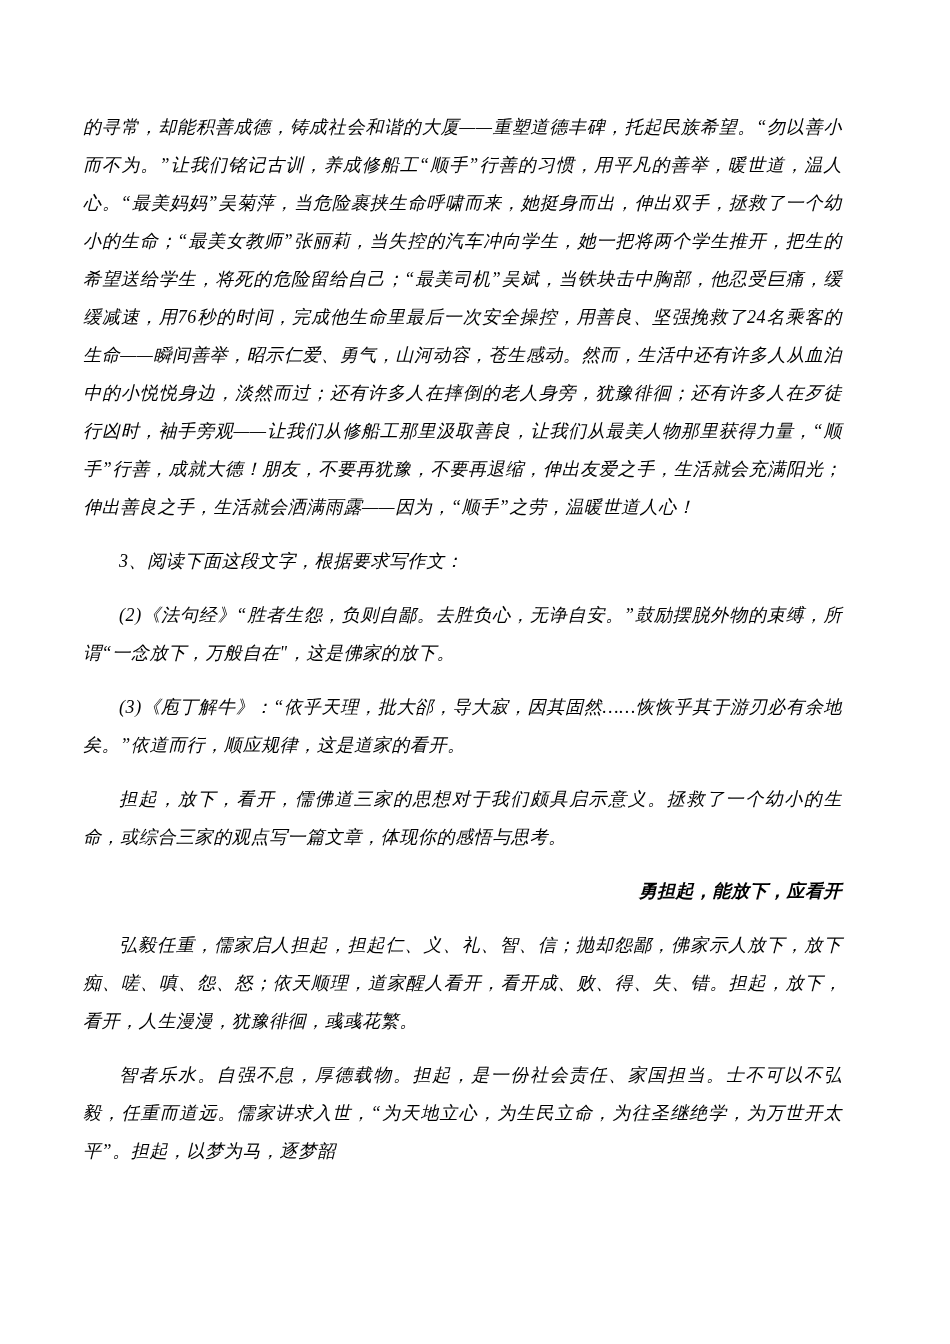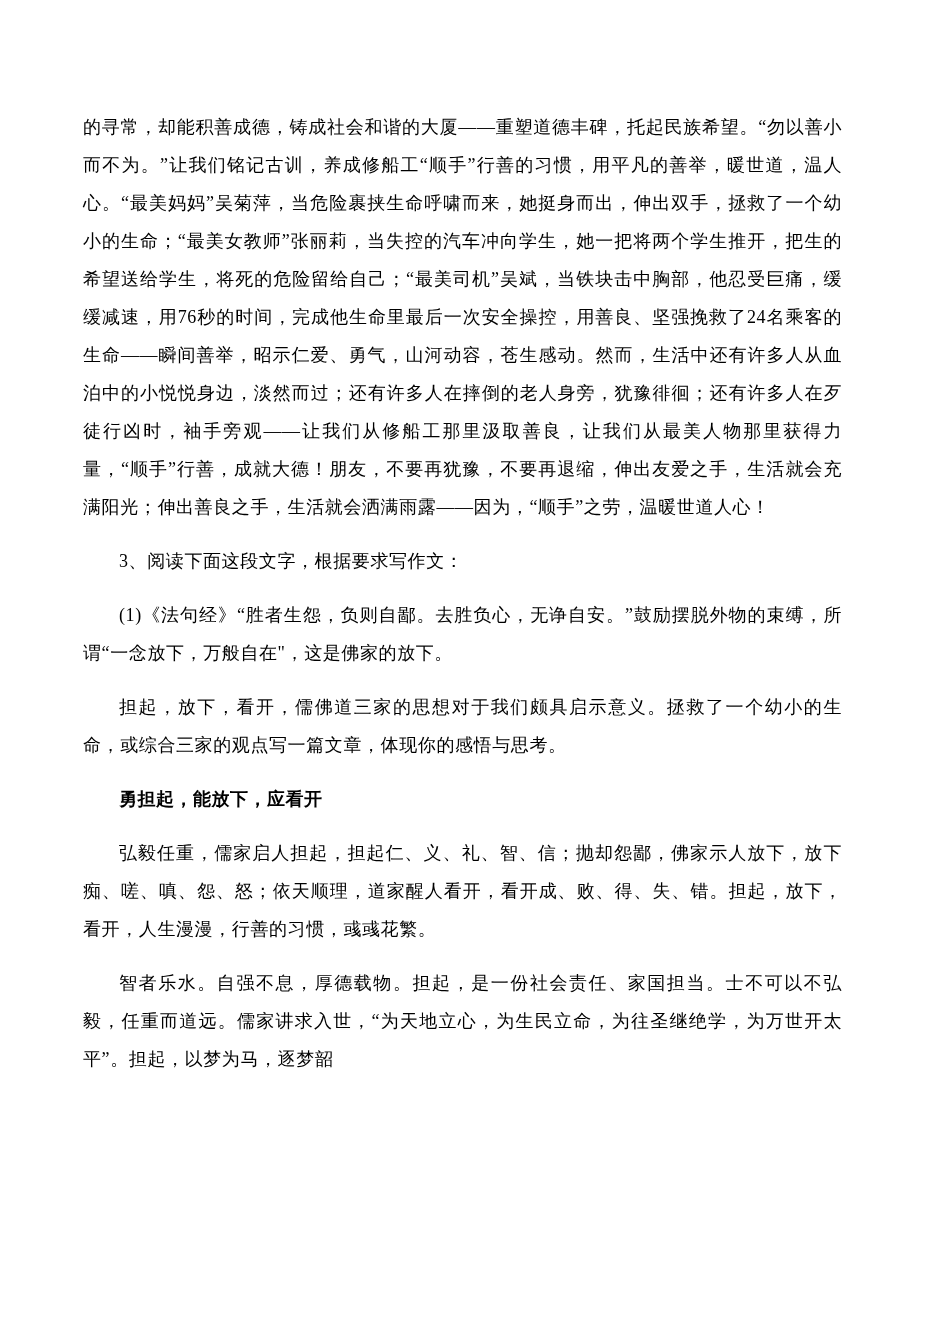--- a/index.html
+++ b/index.html
@@ -9,50 +9,52 @@
   }
   .page {
     position: relative;
     width: 950px;
     height: 1344px;
     margin: 0 auto;
     background: #ffffff;
     box-sizing: border-box;
     padding: 108px 108px 0 83px;
     overflow: hidden;
+    font-style: italic;
   }
   .doc-body p {
     margin: 0 0 16px 0;
     font-family: "Liberation Serif", "DejaVu Serif", serif;
     font-size: 18px;
     line-height: 38px;
     color: #000000;
     text-align: justify;
     letter-spacing: 0.6px;
   }
   .doc-body p.body {
     text-indent: 2em;
   }
   .doc-body p.body-noindent {
     text-indent: 0;
   }
   .doc-body p.heading {
     font-family: "Liberation Sans", "DejaVu Sans", sans-serif;
     font-weight: bold;
     text-indent: 2em;
-    text-align: left;
+    text-align: right;
     letter-spacing: 0.5px;
   }
 </style>
 </head>
 <body>
 
 <div class="page">
   <div class="doc-body">
       <p class="body-noindent">的寻常，却能积善成德，铸成社会和谐的大厦——重塑道德丰碑，托起民族希望。“勿以善小而不为。”让我们铭记古训，养成修船工“顺手”行善的习惯，用平凡的善举，暖世道，温人心。“最美妈妈”吴菊萍，当危险裹挟生命呼啸而来，她挺身而出，伸出双手，拯救了一个幼小的生命；“最美女教师”张丽莉，当失控的汽车冲向学生，她一把将两个学生推开，把生的希望送给学生，将死的危险留给自己；“最美司机”吴斌，当铁块击中胸部，他忍受巨痛，缓缓减速，用76秒的时间，完成他生命里最后一次安全操控，用善良、坚强挽救了24名乘客的生命——瞬间善举，昭示仁爱、勇气，山河动容，苍生感动。然而，生活中还有许多人从血泊中的小悦悦身边，淡然而过；还有许多人在摔倒的老人身旁，犹豫徘徊；还有许多人在歹徒行凶时，袖手旁观——让我们从修船工那里汲取善良，让我们从最美人物那里获得力量，“顺手”行善，成就大德！朋友，不要再犹豫，不要再退缩，伸出友爱之手，生活就会充满阳光；伸出善良之手，生活就会洒满雨露——因为，“顺手”之劳，温暖世道人心！</p>
       <p class="body">3、阅读下面这段文字，根据要求写作文：</p>
-      <p class="body">(1)《法句经》“胜者生怨，负则自鄙。去胜负心，无诤自安。”鼓励摆脱外物的束缚，所谓“一念放下，万般自在"，这是佛家的放下。</p>
+      <p class="body">(2)《法句经》“胜者生怨，负则自鄙。去胜负心，无诤自安。”鼓励摆脱外物的束缚，所谓“一念放下，万般自在"，这是佛家的放下。</p>
+      <p class="body">(3)《庖丁解牛》：“依乎天理，批大郤，导大寂，因其固然……恢恢乎其于游刃必有余地矣。”依道而行，顺应规律，这是道家的看开。</p>
       <p class="body">担起，放下，看开，儒佛道三家的思想对于我们颇具启示意义。拯救了一个幼小的生命，或综合三家的观点写一篇文章，体现你的感悟与思考。</p>
       <p class="heading">勇担起，能放下，应看开</p>
-      <p class="body">弘毅任重，儒家启人担起，担起仁、义、礼、智、信；抛却怨鄙，佛家示人放下，放下痴、嗟、嗔、怨、怒；依天顺理，道家醒人看开，看开成、败、得、失、错。担起，放下，看开，人生漫漫，行善的习惯，彧彧花繁。</p>
+      <p class="body">弘毅任重，儒家启人担起，担起仁、义、礼、智、信；抛却怨鄙，佛家示人放下，放下痴、嗟、嗔、怨、怒；依天顺理，道家醒人看开，看开成、败、得、失、错。担起，放下，看开，人生漫漫，犹豫徘徊，彧彧花繁。</p>
       <p class="body">智者乐水。自强不息，厚德载物。担起，是一份社会责任、家国担当。士不可以不弘毅，任重而道远。儒家讲求入世，“为天地立心，为生民立命，为往圣继绝学，为万世开太平”。担起，以梦为马，逐梦韶</p>
     </div>
 </div>
 
 </body></html>

